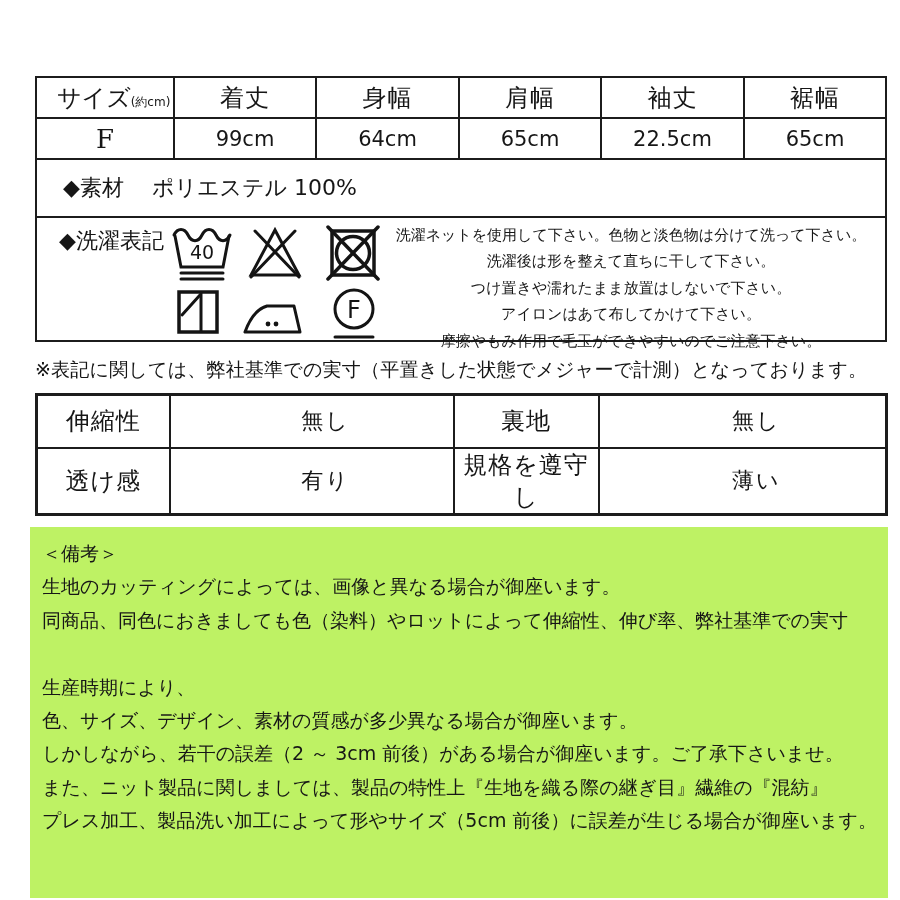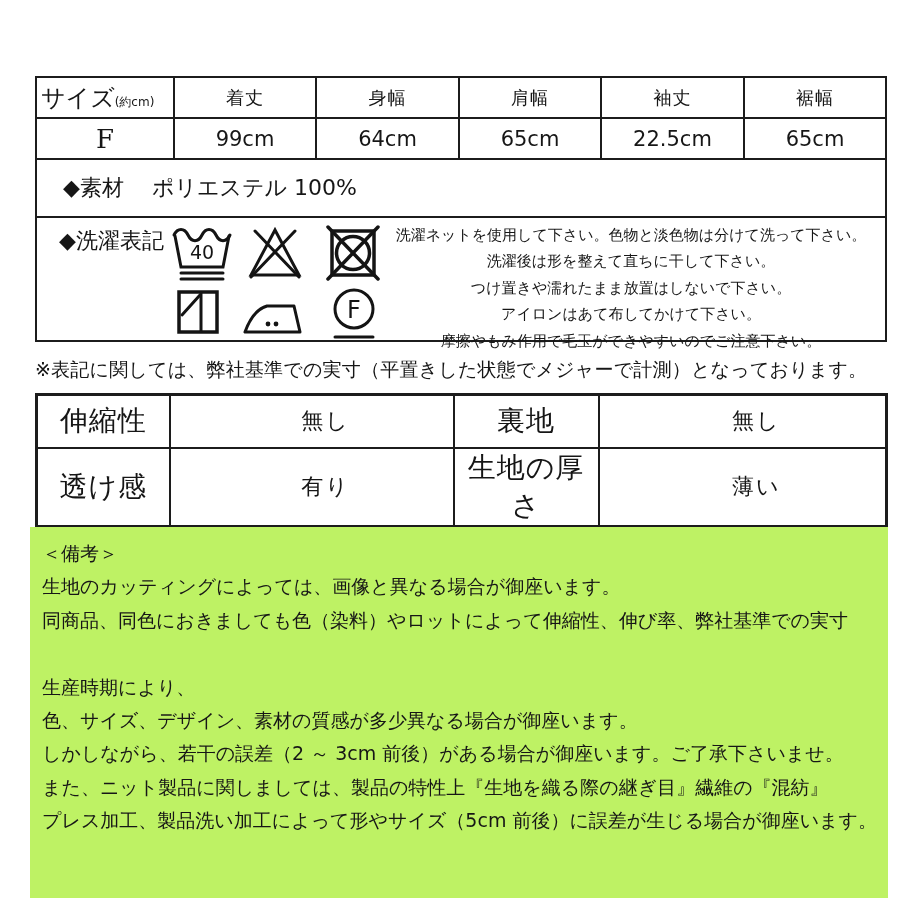--- a/index.html
+++ b/index.html
@@ -8,22 +8,22 @@
   .page { position:relative; width:900px; height:900px; background:#fff; overflow:hidden; }
 
   
   #size-care-table { position:absolute; left:35px; top:76px; width:850px;
     border-collapse:collapse; table-layout:fixed; }
   #size-care-table td { border:2px solid #1c1c1c; text-align:center; vertical-align:middle; }
   tr.r-head { height:41px; }
   tr.r-val  { height:41px; }
   tr.r-mat  { height:58px; }
   tr.r-care { height:124px; }
-  .col-head { font-size:18px; letter-spacing:1px; }
-  .size-label-cell { text-align:left !important; padding-left:4px; font-size:24px; white-space:nowrap; }
+  .col-head { font-size:24px; letter-spacing:1px; }
+  .size-label-cell { text-align:left !important; padding-left:20px; font-size:24px; white-space:nowrap; }
   .size-label-unit { font-size:12px; letter-spacing:0; }
   .size-name { font-family:"DejaVu Serif", serif; font-size:26px; }
   .size-value { font-size:21px; }
   .mat-cell { text-align:left !important; padding-left:26px; font-size:22px; }
   .mat-label { margin-right:28px; }
   .care-cell { position:relative; text-align:center; }
   .care-label { position:absolute; left:22px; top:8px; font-size:22px; }
   .care-icon { position:absolute; }
   .icon-wash   { left:131px; top:4px;  }
   .icon-bleach { left:209px; top:8px;  }
@@ -37,21 +37,21 @@
   svg .num { font-family:"DejaVu Sans", sans-serif; fill:#141414; stroke:none; }
 
   
   #measure-note { position:absolute; left:35px; top:357px; font-size:19px;
     letter-spacing:0.2px; white-space:nowrap; }
 
   
   #spec-table { position:absolute; left:35px; top:393px; width:850px;
     border:3px solid #1c1c1c; border-collapse:collapse; table-layout:fixed; }
   #spec-table td { border:2px solid #1c1c1c; text-align:center; vertical-align:middle; height:53px; }
-  #spec-table td.sp-label { font-size:28px; letter-spacing:1px; }
+  #spec-table td.sp-label { font-size:24px; letter-spacing:1px; }
   #spec-table td.sp-value { font-size:22px; letter-spacing:2px;padding-left:28px; }
 
   
   #remarks { position:absolute; left:30px; top:527px; width:858px; height:371px;
     background:#bef264; padding:10px 12px; }
   .remark-title { font-size:19px; line-height:33.4px; min-height:33.4px; }
   .remark-line  { font-size:19px; line-height:33.4px; min-height:33.4px; white-space:nowrap; }
 </style>
 </head>
 <body>
@@ -158,21 +158,21 @@
     <tbody>
         <tr>
       <td class="sp-label">伸縮性</td>
       <td class="sp-value">無し</td>
       <td class="sp-label">裏地</td>
       <td class="sp-value">無し</td>
     </tr>
     <tr>
       <td class="sp-label">透け感</td>
       <td class="sp-value">有り</td>
-      <td class="sp-label">生地の厚さ</td>
+      <td class="sp-label">規格を遵守し</td>
       <td class="sp-value">薄い</td>
     </tr>
   </tbody>
     </table>
 
   <div id="remarks">
     <div class="remark-title">＜備考＞</div>
     <div class="remark-line">生地のカッティングによっては、画像と異なる場合が御座います。</div>
     <div class="remark-line">同商品、同色におきましても色（染料）やロットによって伸縮性、伸び率、弊社基準での実寸</div>
     <div class="remark-line"></div>

